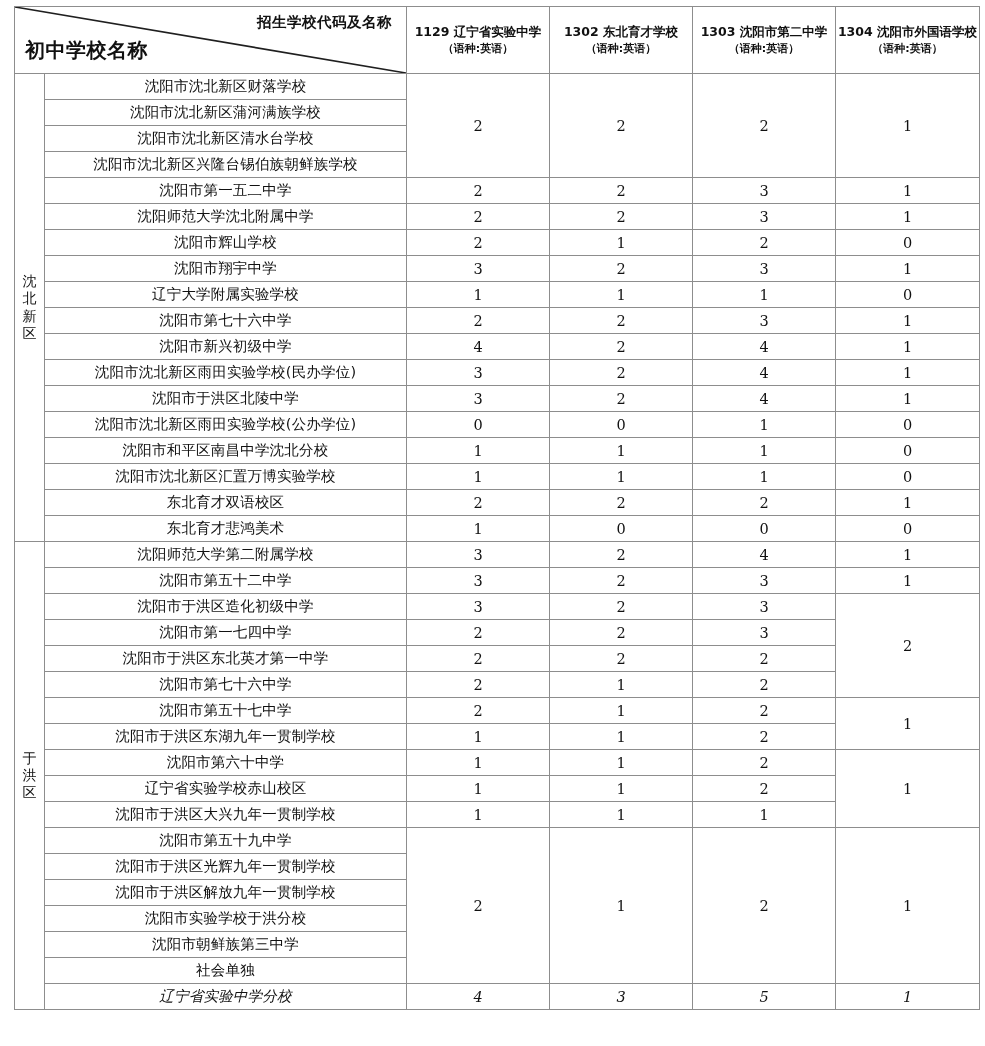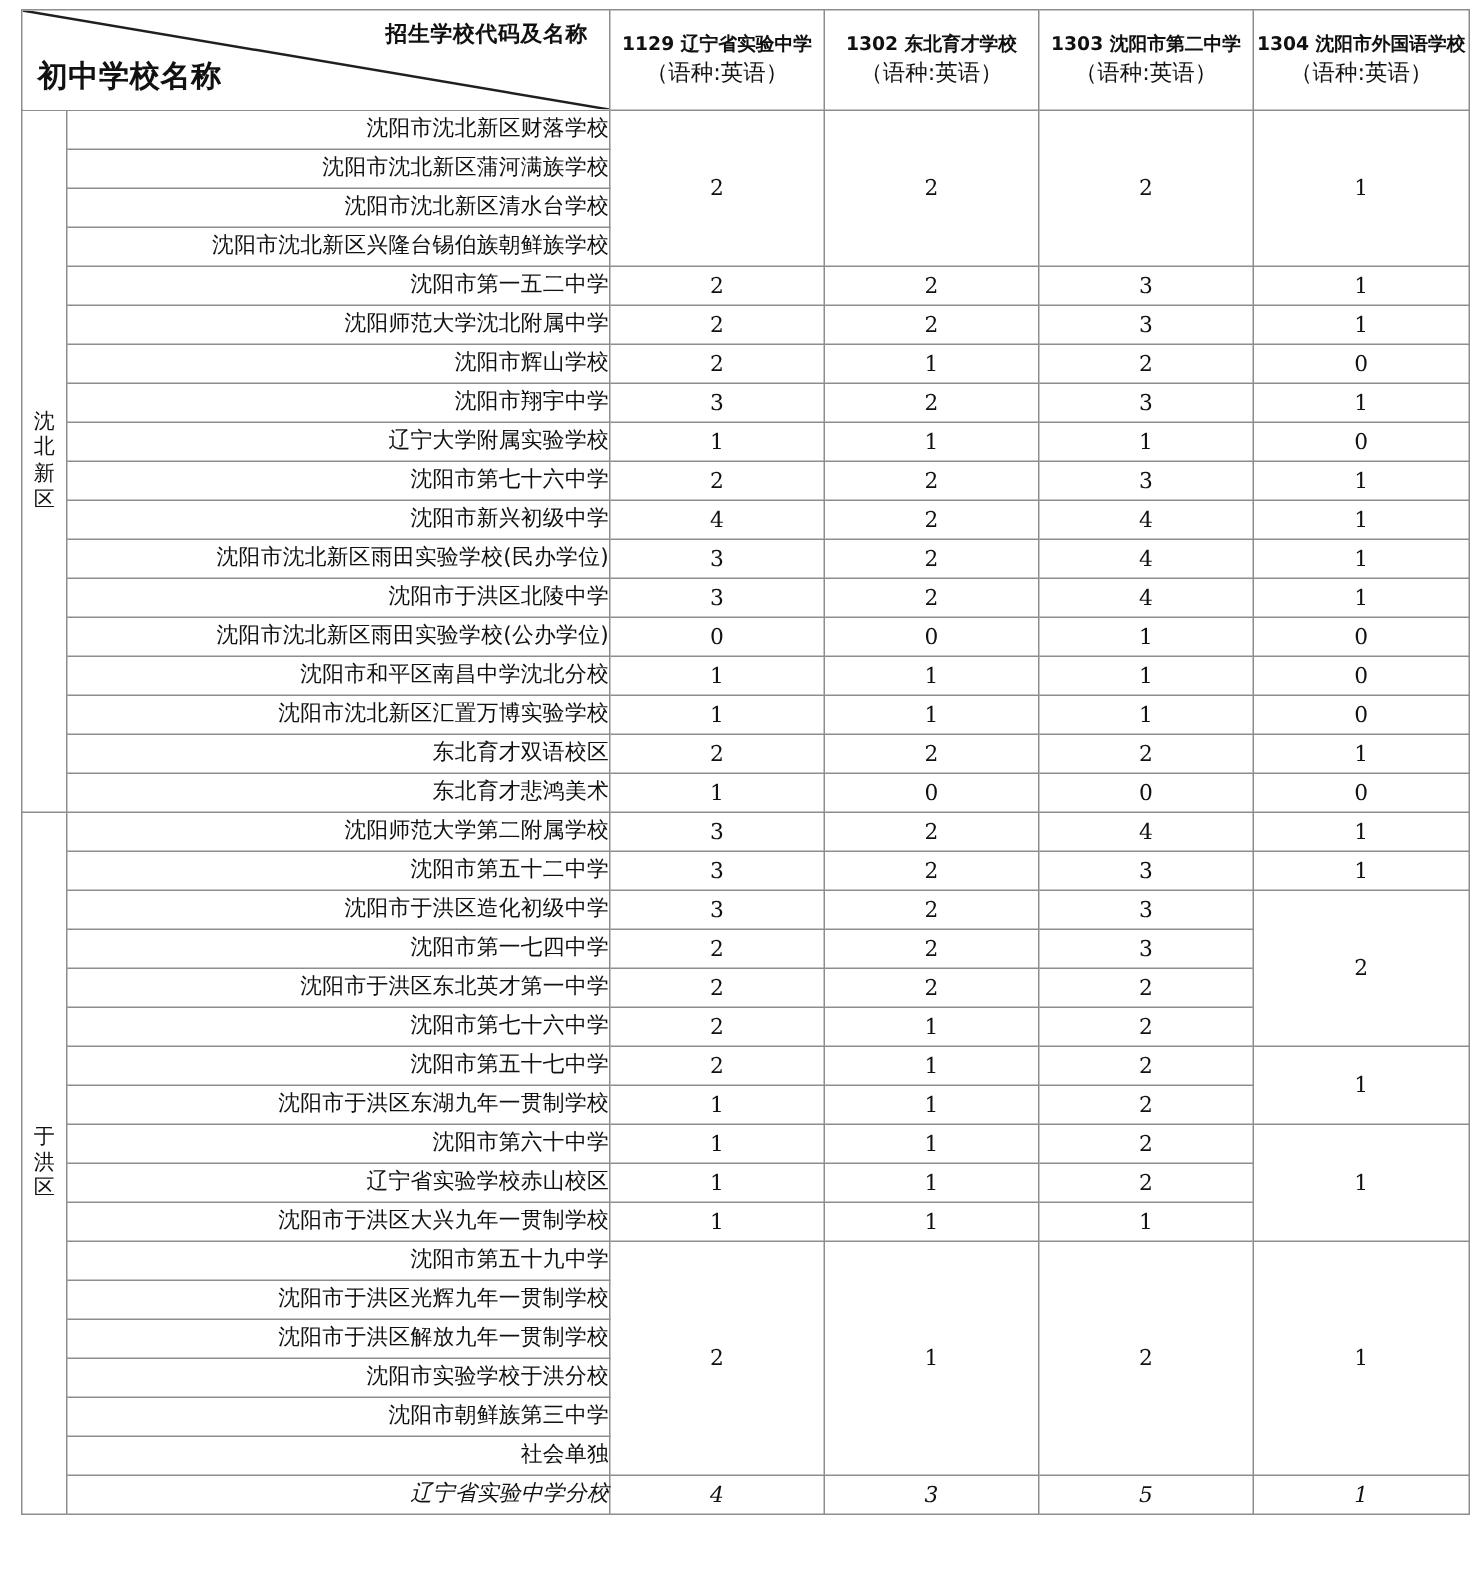--- a/index.html
+++ b/index.html
@@ -93,42 +93,42 @@
     padding: 0 2px;
   }
   th.colhead .code-name {
     display: block;
     font-size: 12.5px;
     font-weight: bold;
     white-space: nowrap;
   }
   th.colhead .lang {
     display: block;
-    font-size: 15px;
-    font-weight: normal;
+    font-size: 11px;
+    font-weight: bold;
     white-space: nowrap;
   }
 
   
   td.district {
     text-align: center;
     font-size: 14px;
     font-weight: bold;
     line-height: 1.22;
     padding: 0 2px;
     letter-spacing: 0;
   }
   td.district span.dchar {
     display: block;
   }
 
   
   td.school {
     font-size: 14.5px;
-    text-align: right;
+    text-align: center;
     padding: 0 2px 0 9px;
     white-space: nowrap;
     letter-spacing: 0.2px;
     height: 25px;
     line-height: 25px;
   }
 
   
   td.num {
     font-size: 14.5px;

